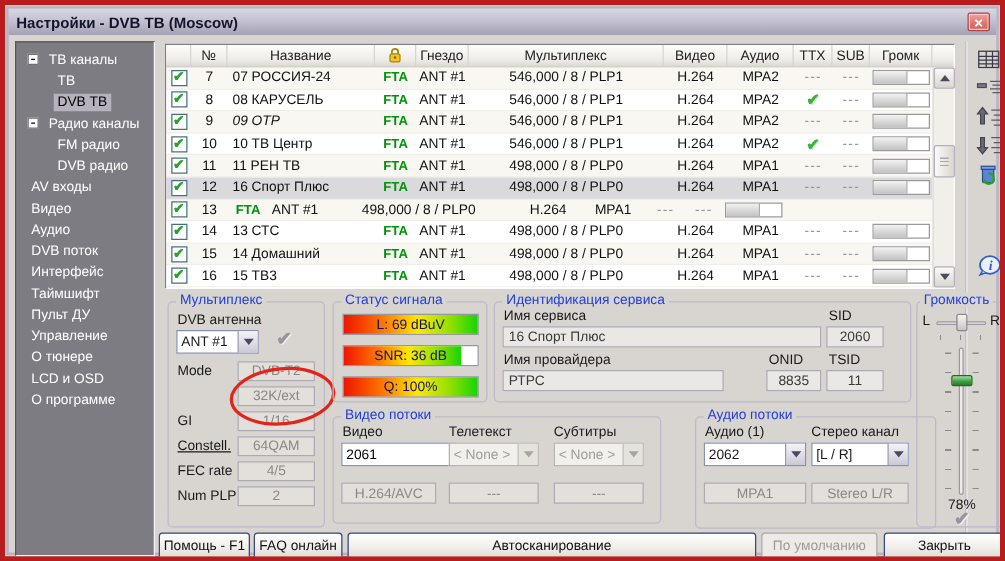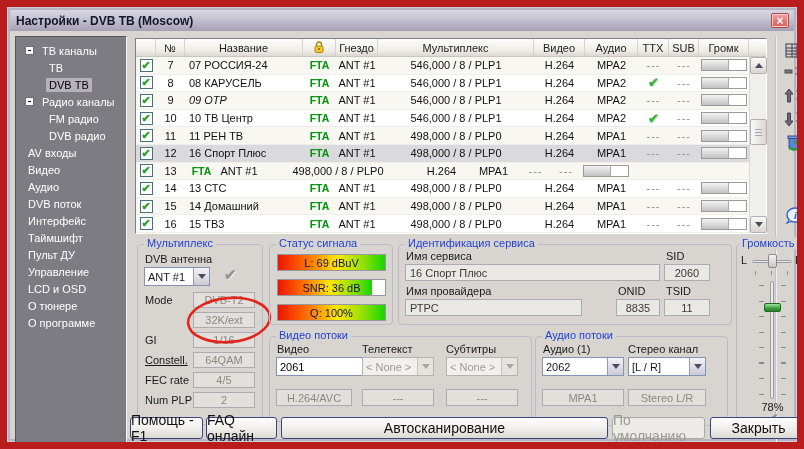--- a/index.html
+++ b/index.html
@@ -1,19 +1,19 @@
 <!DOCTYPE html>
 <html><head>
 <meta charset="utf-8">
 <style>
   html,body{margin:0;padding:0;background:#9a98a5;}
   *{box-sizing:border-box;}
   body{font-family:"Liberation Sans",sans-serif;font-size:11px;color:#1a1a1a;}
   .window{position:relative;width:804px;height:449px;background:#D8D5D1;
-    border:7px solid #b91c1c;box-shadow:inset 0 0 0 1px #CFCCDA, inset 0 0 0 3px #B7B4C2;overflow:hidden;}
+    border:4px solid #b91c1c;box-shadow:inset 0 0 0 1px #CFCCDA, inset 0 0 0 3px #B7B4C2;overflow:hidden;}
   
   .titlebar{position:absolute;left:3px;top:3px;right:3px;height:21px;
     background:linear-gradient(180deg,#D9D6E4 0%,#C4C1D1 45%,#A5A1B4 100%);
     display:flex;align-items:center;padding-left:6px;font-weight:bold;font-size:12px;color:#14142A;}
   .closebtn{position:absolute;right:5px;top:3px;width:18px;height:15px;
     background:linear-gradient(180deg,#F2A5A1 0%,#E0736D 60%,#D4635C 100%);
     border:1px solid #B04844;border-radius:2px;color:#fff;font-weight:bold;font-size:12px;
     display:flex;align-items:center;justify-content:center;line-height:1;box-shadow:inset 0 0 0 1px #F6CBC8;cursor:default;}
   
   .sidebar{position:absolute;left:8px;top:29px;width:112px;height:412px;background:#7E7C83;
@@ -89,22 +89,22 @@
   .hthumb{position:absolute;left:17px;top:9px;width:9px;height:14px;background:linear-gradient(180deg,#F5F4F1,#C9C6C0);
     border:1px solid #8A8894;border-radius:2px;}
   .hticks{position:absolute;left:18px;top:26px;width:36px;height:4px;
     background:repeating-linear-gradient(90deg,#8a8a8a 0 1px,transparent 1px 16px);}
   .vtrack{position:absolute;left:33px;top:36px;width:4px;height:118px;background:#EDEBE7;border:1px solid #9A98A5;border-radius:2px;}
   .vticks{position:absolute;top:40px;width:5px;height:110px;
     background:repeating-linear-gradient(180deg,#8a8a8a 0 1px,transparent 1px 15.5px);}
   .vthumb{position:absolute;left:27px;width:17px;height:9px;background:linear-gradient(180deg,#9FE09F 0%,#3D9E3D 60%,#2F7C2F 100%);
     border:1px solid #1E6B1E;border-radius:2px;}
   
-  .btn{position:absolute;top:410px;height:22px;background:linear-gradient(180deg,#FFFFFF 0%,#F0EEEA 55%,#DCD9D3 100%);
-    border:1px solid #3A477F;border-radius:3px;display:flex;align-items:center;justify-content:center;font-size:14px;color:#111;cursor:default;}
+  .btn{position:absolute;top:422px;height:22px;background:linear-gradient(180deg,#FFFFFF 0%,#F0EEEA 55%,#DCD9D3 100%);
+    border:1px solid #3A477F;border-radius:3px;display:flex;align-items:center;justify-content:center;font-size:11px;color:#111;cursor:default;text-align:center;}
   .btn.disabled{border-color:#ACAAA5;color:#9C9A96;background:#EDEBE7;}
   .annotation{position:absolute;pointer-events:none;}
 </style>
 </head>
 <body>
 
 <div class="window">
   <div class="titlebar">
     <span>Настройки - DVB ТВ (Moscow)</span>
     <div class="closebtn">
@@ -151,24 +151,24 @@
       <div class="titem lvl0">
         <span class="tlabel">Таймшифт</span>
       </div>
       <div class="titem lvl0">
         <span class="tlabel">Пульт ДУ</span>
       </div>
       <div class="titem lvl0">
         <span class="tlabel">Управление</span>
       </div>
       <div class="titem lvl0">
+        <span class="tlabel">О тюнере</span>
+      </div>
+      <div class="titem lvl0">
         <span class="tlabel">LCD и OSD</span>
-      </div>
-      <div class="titem lvl0">
-        <span class="tlabel">О тюнере</span>
       </div>
       <div class="titem lvl0">
         <span class="tlabel">О программе</span>
       </div>
     </div>
 
   <div class="grid">
     <div class="thead">
         <div class="hcell" style="width: 20px;"></div>
         <div class="hcell" style="width: 29px;">№</div>
@@ -599,21 +599,21 @@
       <span class="cval">&lt; None &gt;</span>
       <span class="abtn">
           <span class="tri-down"></span>
         </span>
     </div>
     <div class="rofield" style="left:6px;top:52px;width:76px;">H.264/AVC</div>
     <div class="rofield" style="left:92px;top:52px;width:72px;">---</div>
     <div class="rofield" style="left:176px;top:52px;width:72px;">---</div>
   </div>
 
-  <div class="group" style="left:528px;top:329px;width:193px;height:90px;">
+  <div class="group" style="left:552px;top:329px;width:193px;height:90px;">
     <span class="glabel">Аудио потоки</span>
     <span class="flabel" style="left:7px;top:6px;">Аудио (1)</span>
     <span class="flabel" style="left:92px;top:6px;">Стерео канал</span>
     <div class="combo" style="left:6px;top:20px;width:82px;">
       <span class="cval">2062</span>
       <span class="abtn">
           <span class="tri-down"></span>
         </span>
     </div>
     <div class="combo" style="left:92px;top:20px;width:78px;">

